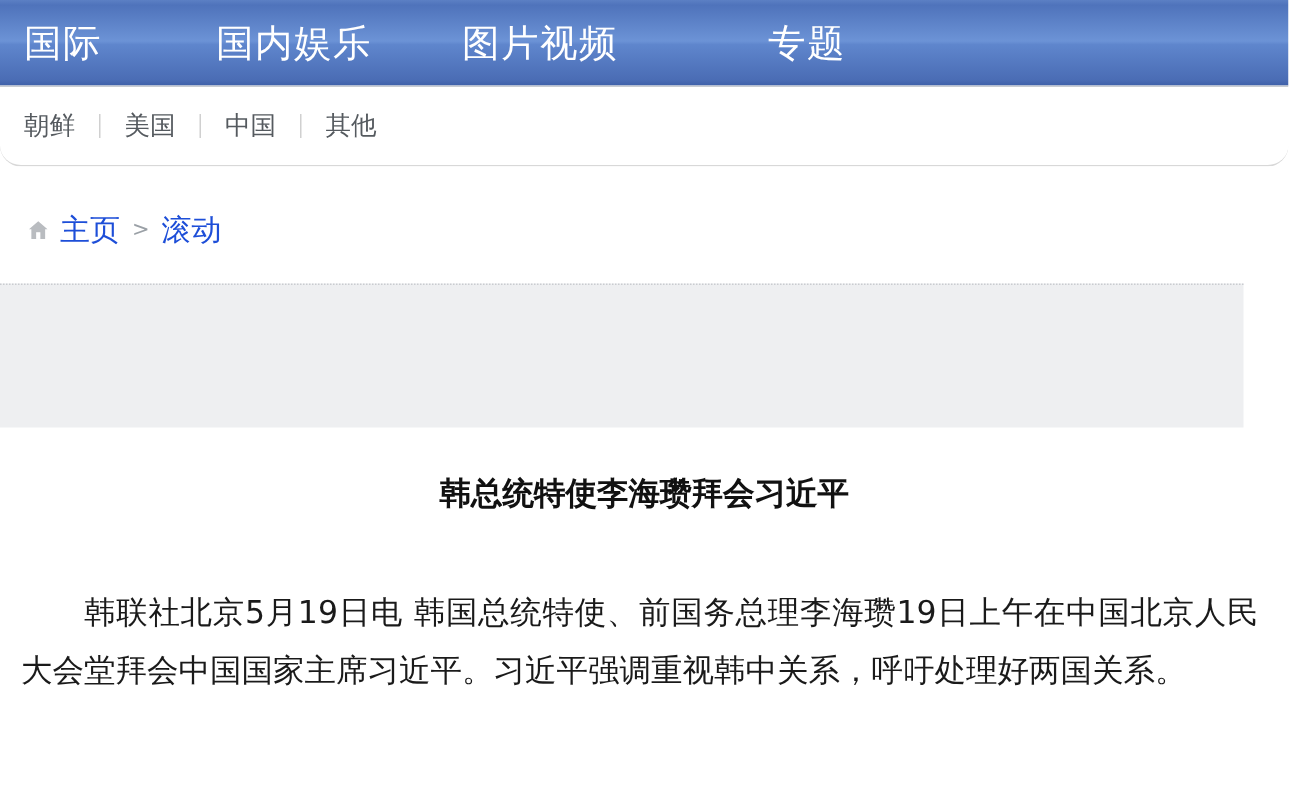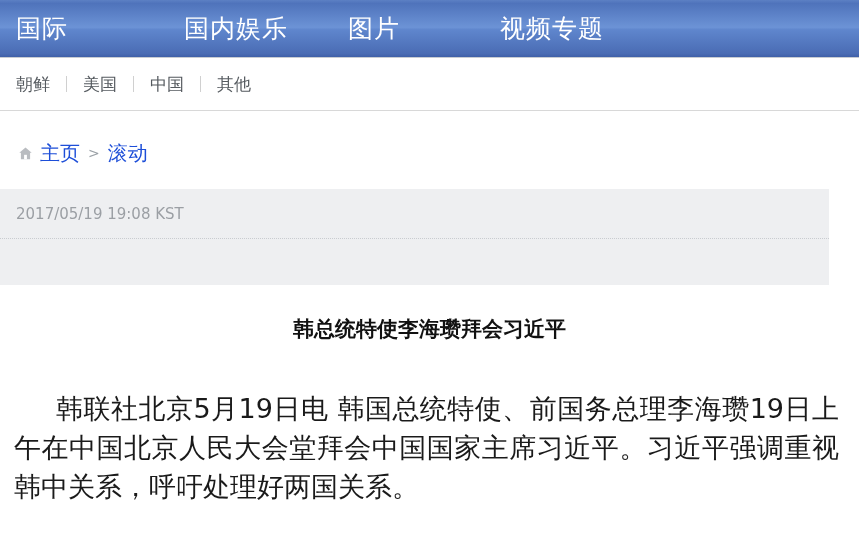--- a/index.html
+++ b/index.html
@@ -36,35 +36,36 @@
     color: #ffffff;
     font-size: 25px;
     line-height: 1;
     letter-spacing: 1px;
     white-space: nowrap;
     flex: 0 0 auto;
     text-align: left;
     padding: 0;
   }
   .primary-nav .nav-item.i0 { margin-left: 16px; }
-  .primary-nav .nav-item.i1 { margin-left: 116px; }
+  .primary-nav .nav-item.i1 { margin-left: 76px; }
   .primary-nav .nav-item.i2 { }
   .primary-nav .nav-item.i3 { margin-left: 60px; }
-  .primary-nav .nav-item.i4 { margin-left: 100px; }
-  .primary-nav .nav-item.i5 { }
+  .primary-nav .nav-item.i4 { }
+  .primary-nav .nav-item.i5 { margin-left: 100px; }
 
   
   .secondary-nav {
     height: 53px;
     box-sizing: border-box;
     background: #ffffff;
     border-bottom: 1px solid #d8d8d8;
     display: flex;
     align-items: center;
     padding-left: 16px;
+    border-radius: 14px;
   }
   .secondary-nav .sub-item {
     color: #555a5f;
     font-size: 17px;
     line-height: 1;
     white-space: nowrap;
     padding: 0 16px;
     position: relative;
   }
   .secondary-nav .sub-item:first-child { padding-left: 0; }
@@ -130,21 +131,21 @@
     color: #111111;
     margin-top: 32px;
     letter-spacing: 0px;
     line-height: 1.2;
   }
 
   
   .article-body {
     margin-top: 47px;
     padding: 0 20px 0 14px;
-    font-size: 27px;
+    font-size: 21px;
     line-height: 39px;
     color: #1a1a1a;
     text-indent: 42px;
     text-align: justify;
     word-break: break-all;
   }
 </style>
 </head>
 <body>
 
@@ -171,19 +172,18 @@
   <svg class="home-icon" viewBox="0 0 16 16" aria-hidden="true">
     <path d="M8 1.6 L1.4 7.3 L3.1 7.3 L3.1 14.2 L12.9 14.2 L12.9 7.3 L14.6 7.3 Z" fill="#b9bcc0"></path>
     <rect x="6.5" y="9.4" width="3" height="4.8" fill="#ffffff"></rect>
   </svg>
   <span class="crumb">主页</span>
   <span class="crumb-sep">&gt;</span>
   <span class="crumb">滚动</span>
 </div>
 
 <div class="meta-box">
-  <div class="meta-time">2017/05/19 19:08 KST</div>
   <div class="meta-divider"></div>
 </div>
 
 <h1 class="headline">韩总统特使李海瓒拜会习近平</h1>
 
 <div class="article-body">韩联社北京5月19日电 韩国总统特使、前国务总理李海瓒19日上午在中国北京人民大会堂拜会中国国家主席习近平。习近平强调重视韩中关系，呼吁处理好两国关系。</div>
 
 </body></html>

